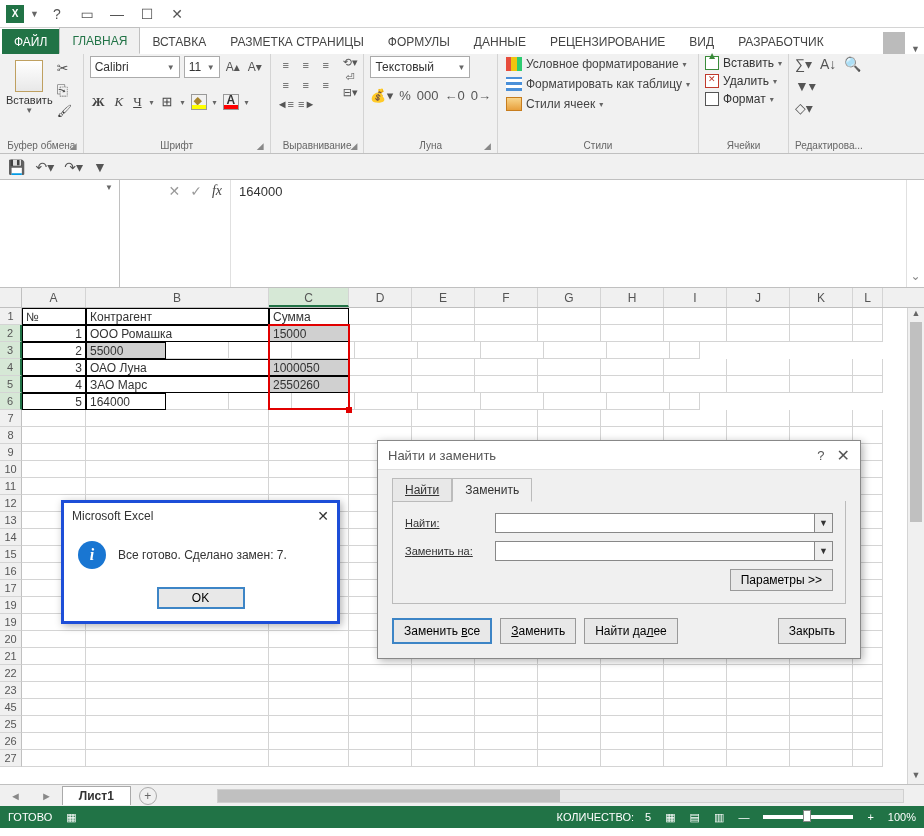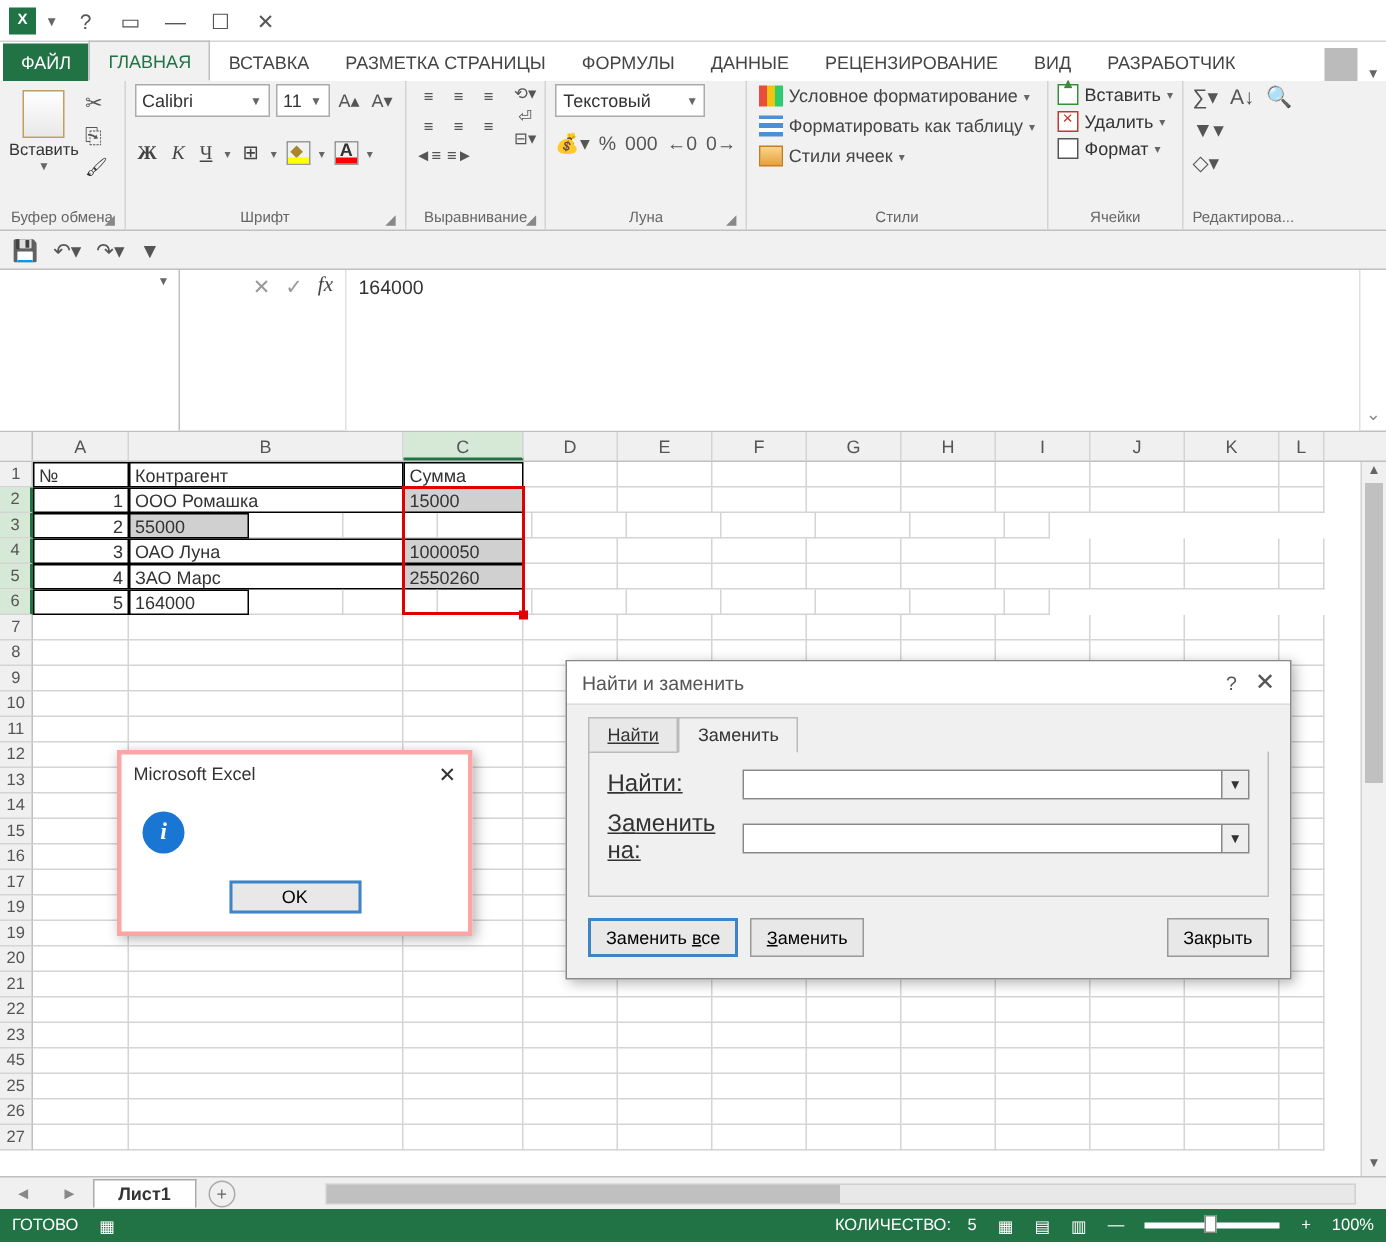--- a/index.html
+++ b/index.html
@@ -116,40 +116,40 @@
 .st-hscroll { flex: 1; margin: 0 20px 0 60px; height: 14px; background: #e8e8e8; position: relative; border: 1px solid #d0d0d0; }
 .st-hscroll .thumb { position: absolute; left: 0; width: 50%; top: 0; bottom: 0; background: #c0c0c0; }
 
 .statusbar { height: 22px; background: #217346; color: #fff; display: flex; align-items: center; font-size: 11px; padding: 0 8px; gap: 14px; }
 .statusbar .spacer { flex: 1; }
 .sb-item { display: flex; align-items: center; gap: 4px; }
 .zoom-slider { width: 90px; height: 4px; background: #fff; position: relative; }
 .zoom-slider .knob { position: absolute; width: 8px; height: 12px; background: #fff; border: 1px solid #888; top: -5px; left: 40px; }
 
 .dialog { position: absolute; background: #fff; border: 1px solid #888; box-shadow: 2px 2px 8px rgba(0,0,0,0.3); }
-.msgbox { left: 78px; top: 500px; width: 237px; border: 3px solid #fca5a5; }
+.msgbox { left: 61px; top: 500px; width: 279px; border: 3px solid #1d4ed8; }
 .msgbox .titlebar2 { height: 26px; display: flex; align-items: center; justify-content: space-between; padding: 0 8px; font-size: 12px; }
 .msgbox .close { font-size: 14px; cursor: pointer; }
 .msgbox .body { display: flex; align-items: center; gap: 12px; padding: 12px 14px; }
 .msgbox .info-ico { width: 28px; height: 28px; border-radius: 50%; background: #1976d2; color: #fff; display: flex; align-items: center; justify-content: center; font-size: 16px; font-family: serif; font-style: italic; font-weight: bold; }
 .msgbox .btns { display: flex; justify-content: center; padding: 6px 0 12px; }
 .msgbox button { width: 88px; height: 22px; border: 2px solid #3d85c6; background: #e8e8e8; font-size: 12px; cursor: pointer; }
 
 .find-dialog { left: 377px; top: 440px; width: 484px; }
 .find-dialog .d-title { height: 28px; background: #fff; display: flex; align-items: center; padding: 0 10px; font-size: 13px; color: #555; }
 .find-dialog .d-title .spacer { flex: 1; }
 .find-dialog .d-title .help { margin-right: 12px; cursor: pointer; }
 .find-dialog .d-title .close { cursor: pointer; font-size: 16px; }
 .find-dialog .d-body { background: #f0f0f0; padding: 8px 14px 14px; border-top: 1px solid #ddd; }
 .d-tabs { display: flex; gap: 0; }
 .d-tab { padding: 4px 12px; font-size: 12px; border: 1px solid #bbb; background: #e8e8e8; cursor: pointer; text-decoration: underline; }
 .d-tab.active { background: #f0f0f0; border-bottom: 1px solid #f0f0f0; text-decoration: none; }
 .d-content { border: 1px solid #bbb; border-top: none; margin-top: -1px; padding: 12px; background: #f0f0f0; }
 .d-row { display: flex; align-items: center; margin-bottom: 8px; }
-.d-row label { width: 90px; font-size: 16px; text-decoration: underline; }
+.d-row label { width: 90px; font-size: 11px; text-decoration: underline; }
 .d-row .combo { flex: 1; height: 20px; border: 1px solid #888; background: #fff; display: flex; }
 .d-row .combo input { flex: 1; border: none; outline: none; padding: 0 4px; font-size: 12px; }
 .d-row .combo .cd { width: 18px; border-left: 1px solid #888; text-align: center; font-size: 9px; line-height: 18px; background: #eee; }
 .d-params { text-align: right; margin-top: 4px; }
 .d-params button { padding: 3px 10px; font-size: 12px; border: 1px solid #999; background: #e8e8e8; cursor: pointer; }
 .d-btns { display: flex; gap: 8px; justify-content: flex-start; margin-top: 14px; }
 .d-btns button { padding: 4px 10px; font-size: 12px; border: 1px solid #999; background: #e8e8e8; cursor: pointer; }
 .d-btns button.primary { border: 2px solid #3d85c6; }
 .d-btns .spacer { flex: 1; }
 .d-btns u { text-decoration: underline; }
@@ -824,20 +824,21 @@
   <span class="sb-item">100%</span>
 </div>
 
 <div class="dialog msgbox">
   <div class="titlebar2">
     <span>Microsoft Excel</span>
     <span class="close">✕</span>
   </div>
   <div class="body">
     <div class="info-ico">i</div>
+    <div>Все готово. Сделано замен: 7.</div>
   </div>
   <div class="btns">
     <button>OK</button>
   </div>
 </div>
 
 <div class="dialog find-dialog">
   <div class="d-title">
     <span>Найти и заменить</span>
     <div class="spacer"></div>
@@ -857,21 +858,23 @@
             <div class="cd">▼</div>
           </div>
       </div>
       <div class="d-row">
         <label>З<u>а</u>менить на:</label>
         <div class="combo">
             <input type="text" style="">
             <div class="cd">▼</div>
           </div>
       </div>
+      <div class="d-params"><button>Параметры &gt;&gt;</button></div>
     </div>
     <div class="d-btns">
       <button class="primary">Заменить <u>в</u>се</button>
       <button><u>З</u>аменить</button>
+      <button>Найти да<u>л</u>ее</button>
       <div class="spacer"></div>
       <button>Закрыть</button>
     </div>
   </div>
 </div>
 
 </body></html>

